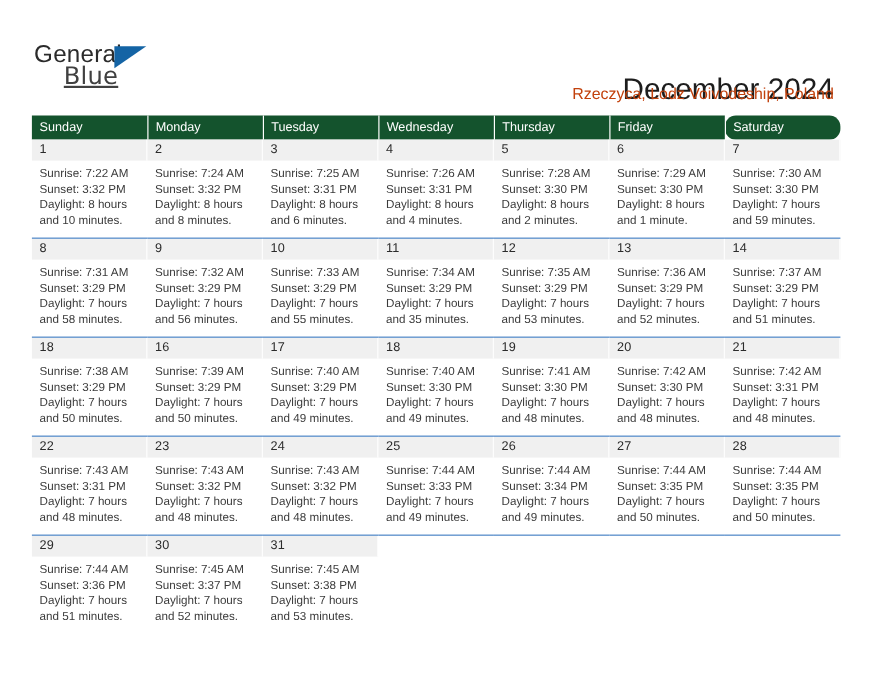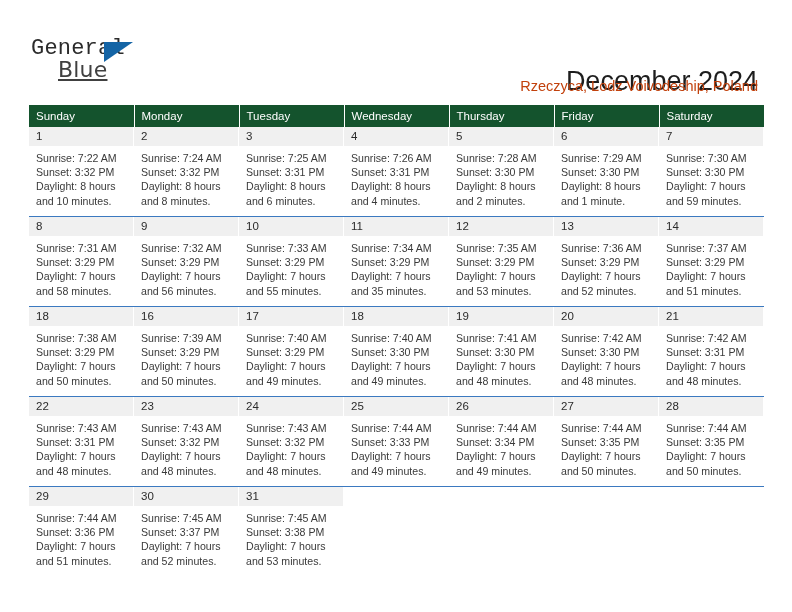--- a/index.html
+++ b/index.html
@@ -36,21 +36,21 @@
     width: 150px;
     height: 48px;
   }
   .logo-general {
     position: absolute;
     left: 0;
     top: 0;
     font-size: 22px;
     letter-spacing: 0.2px;
     color: #2b2b2b;
-    font-family: Liberation Mono, monospace;
+    font-family: Liberation Sans, sans-serif;
   }
   .logo-blue {
     position: absolute;
     left: 27px;
     top: 21px;
     font-size: 22px;
     letter-spacing: 0.2px;
     color: #404040;
     font-family: "DejaVu Sans", sans-serif;
     text-decoration: underline;
@@ -99,21 +99,21 @@
     background: #14532d;
     color: #ffffff;
     font-size: 11.5px;
     font-weight: normal;
     text-align: left;
     padding: 5px 0 5px 7px;
     height: 11px;
     border: 0;
     border-right: 1px solid #ffffff;
   }
-  .cal th:last-child { border-right: 0; }
+  .cal th:last-child { border-right: 0; border-radius: 10px; }
 
   .cal td {
     vertical-align: top;
     padding: 0;
     border: 0;
     width: 105px;
     height: 89px;
     border-top: 1px solid #3b79c0;
     background: #ffffff;
   }

